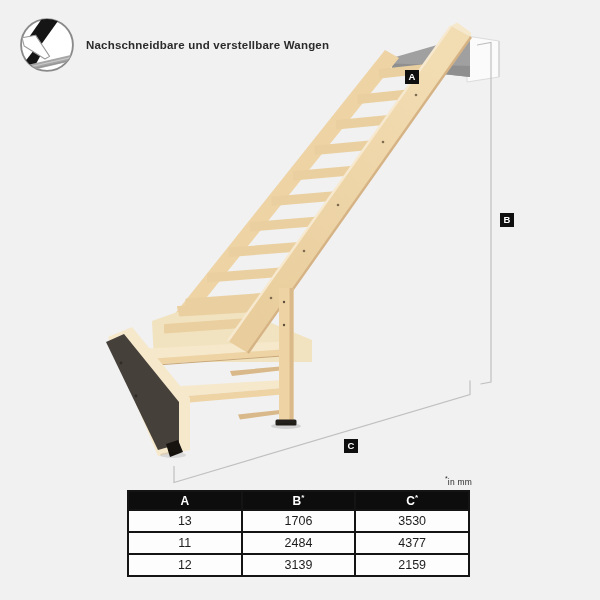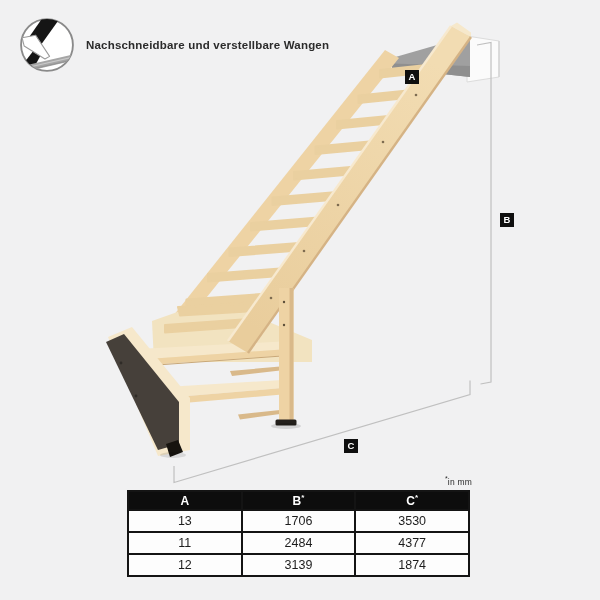--- a/index.html
+++ b/index.html
@@ -201,18 +201,18 @@
         <td>3530</td>
       </tr>
       <tr>
         <td>11</td>
         <td>2484</td>
         <td>4377</td>
       </tr>
       <tr>
         <td>12</td>
         <td>3139</td>
-        <td>1874</td>
+        <td>2159</td>
       </tr>
     </tbody>
   </table>
 
 </div>
 
 </body></html>

